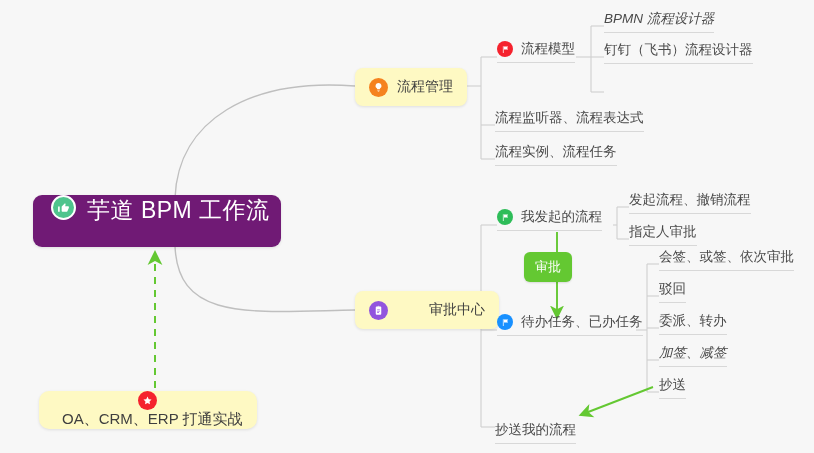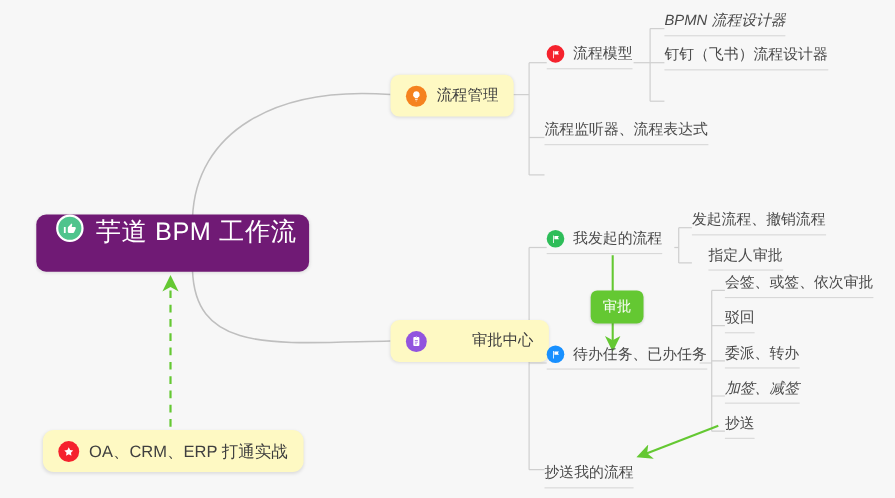--- a/index.html
+++ b/index.html
@@ -66,21 +66,21 @@
   }
   .card-node .card-label {
     font-size: 14px;
     color: #3f3f3f;
     margin-left: 9px;
     white-space: nowrap;
   }
   #node-process-mgmt { left: 355px; top: 68px; height: 38px; }
   #node-approval-center { left: 355px; top: 291px; height: 38px; gap: 32px; }
   #node-integration {
-    left: 39px; top: 391px; height: 38px; border-radius: 10px;
+    left: 39px; top: 391px; height: 38px; border-radius: 10px; flex-direction: column;
   }
   #node-integration .card-label { font-size: 15px; }
 
   
   .text-node {
     position: absolute;
     display: flex;
     flex-direction: column;
     justify-content: flex-end;
   }
@@ -124,21 +124,21 @@
   .tag-node {
     position: absolute;
     background: #64C832;
     border-radius: 6px;
     color: #ffffff;
     font-size: 13px;
     padding: 6px 11px;
     box-shadow: 0 1px 2px rgba(0,0,0,0.12);
     white-space: nowrap;
   }
-  #tag-approve { left: 537px; top: 252px; margin-top: 12px; }
+  #tag-approve { left: 524px; top: 252px; }
 </style>
 </head>
 <body>
 
 <div id="canvas">
 
   <svg class="links" viewBox="0 0 814 453">
 
     <path d="M 175,198 C 178,120 250,78 355,86" fill="none" stroke="#bfbfbf" stroke-width="1.4"></path>
 
@@ -237,20 +237,23 @@
   </div>
 
   <div class="text-node" style="left:495px; top:109px;">
     <div class="tn-row">
       <span class="tn-label">流程监听器、流程表达式</span>
     </div>
     <div class="tn-underline"></div>
   </div>
 
   <div class="text-node" style="left:495px; top:143px;">
+    <div class="tn-row">
+      <span class="tn-label">流程实例、流程任务</span>
+    </div>
     <div class="tn-underline"></div>
   </div>
 
   <div class="card-node" id="node-approval-center">
     <span class="icon-circle icon-lg" style="background:#9254DE">
       <svg width="11" height="11" viewBox="0 0 24 24">
         <path fill="#ffffff" d="M16 3h-2.2a2 2 0 0 0-3.6 0H8a2 2 0 0 0-2 2v14a2 2 0 0 0 2 2h8a2 2 0 0 0 2-2V5a2 2 0 0 0-2-2zm-4 0a.8.8 0 1 1 0 1.6A.8.8 0 0 1 12 3zM9 9h6v1.5H9V9zm0 3.5h6V14H9v-1.5zm0 3.5h4v1.5H9V16z"></path>
       </svg>
     </span>
     <span class="card-label">审批中心</span>
@@ -268,21 +271,21 @@
     <div class="tn-underline"></div>
   </div>
 
   <div class="text-node" style="left:629px; top:191px;">
     <div class="tn-row">
       <span class="tn-label">发起流程、撤销流程</span>
     </div>
     <div class="tn-underline"></div>
   </div>
 
-  <div class="text-node" style="left:644px; top:223px;">
+  <div class="text-node" style="left:629px; top:223px;">
     <div class="tn-row">
       <span class="tn-label">指定人审批</span>
     </div>
     <div class="tn-underline"></div>
   </div>
 
   <div class="text-node" style="left:497px; top:313px;">
     <div class="tn-row">
       <span class="icon-circle" style="background:#1890FF">
         <svg width="9" height="9" viewBox="0 0 24 24">

